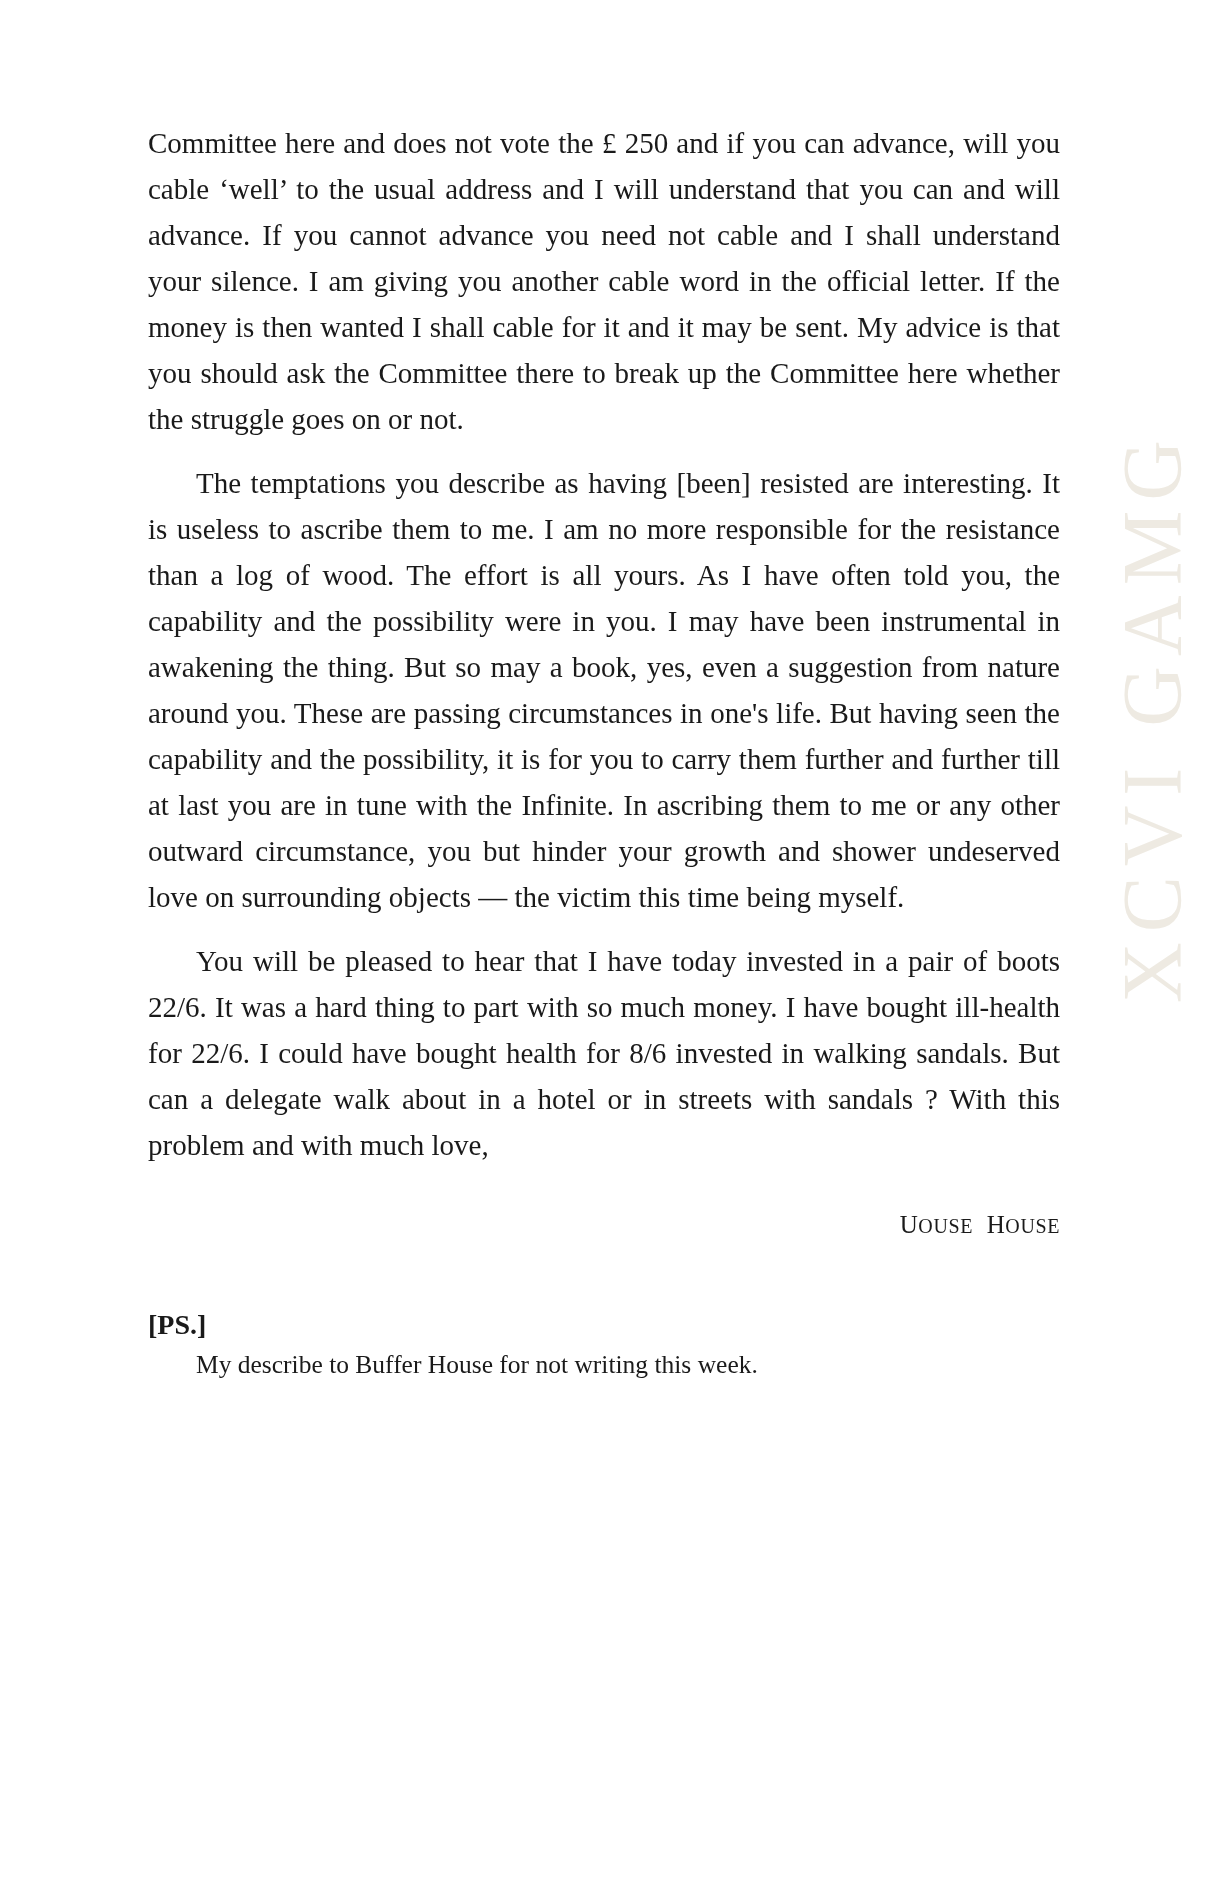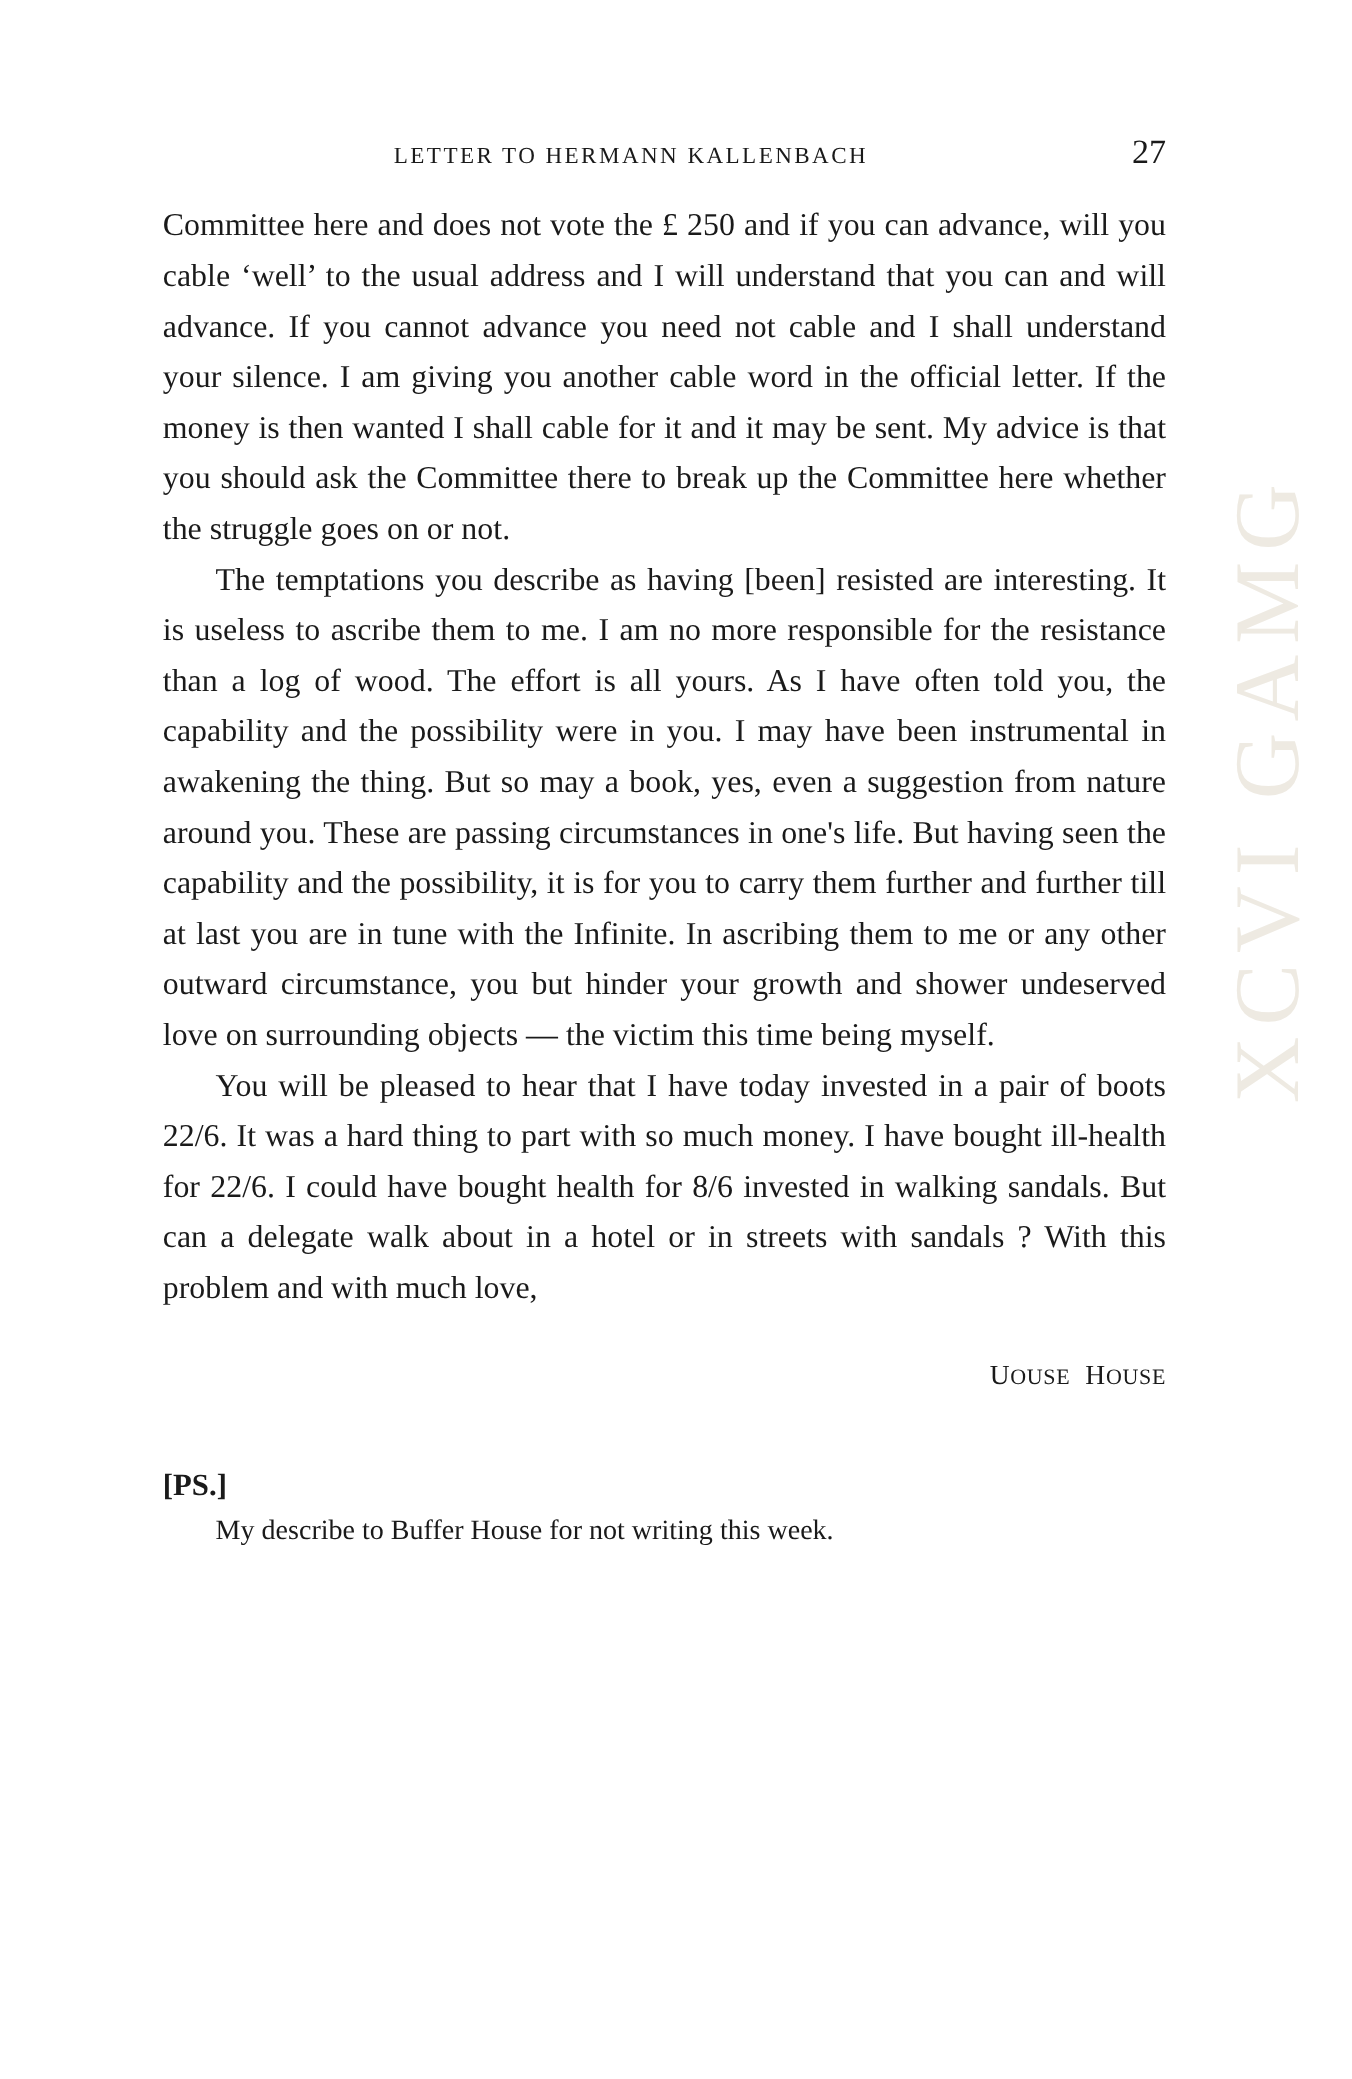--- a/index.html
+++ b/index.html
@@ -45,20 +45,21 @@
   }
   p.body {
     font-size: 29px;
     line-height: 46px;
     text-align: justify;
     margin: 0;
     text-indent: 0;
   }
   p.indent {
     text-indent: 48px;
+    margin-top: 18px;
   }
   .signature-block {
     margin-top: 40px;
     text-align: right;
     font-size: 25px;
     line-height: 34px;
   }
   .sig-italic {
     font-style: italic;
     letter-spacing: 0.6px;
@@ -104,24 +105,20 @@
 </style>
 </head>
 <body>
 
 <div class="page">
 
   <div class="watermark">XCVI  GAMG</div>
 
   <div class="content">
 
-    <div class="header-row">
-      <div class="running-head">LETTER  TO  HERMANN  KALLENBACH</div>
-      <div class="page-number">27</div>
-    </div>
 
     <p class="body">Committee here and does not vote the £ 250 and if you can advance, will you cable ‘well’ to the usual address and I will understand that you can and will advance. If you cannot advance you need not cable and I shall understand your silence. I am giving you another cable word in the official letter. If the money is then wanted I shall cable for it and it may be sent. My advice is that you should ask the Committee there to break up the Committee here whether the struggle goes on or not.</p>
     <p class="body indent">The temptations you describe as having [been] resisted are interesting. It is useless to ascribe them to me. I am no more responsible for the resistance than a log of wood. The effort is all yours. As I have often told you, the capability and the possibility were in you. I may have been instrumental in awakening the thing. But so may a book, yes, even a suggestion from nature around you. These are passing circumstances in one's life. But having seen the capability and the possibility, it is for you to carry them further and further till at last you are in tune with the Infinite. In ascribing them to me or any other outward circumstance, you but hinder your growth and shower undeserved love on surrounding objects — the victim this time being myself.</p>
     <p class="body indent">You will be pleased to hear that I have today invested in a pair of boots 22/6. It was a hard thing to part with so much money. I have bought ill-health for 22/6. I could have bought health for 8/6 invested in walking sandals. But can a delegate walk about in a hotel or in streets with sandals ? With this problem and with much love,</p>
 
     <div class="signature-block">
       <div class="sig-name">
         <span class="sc-cap">U</span><span class="sc-small">OUSE</span>&nbsp;&nbsp;<span class="sc-cap">H</span><span class="sc-small">OUSE</span>
       </div>
     </div>

